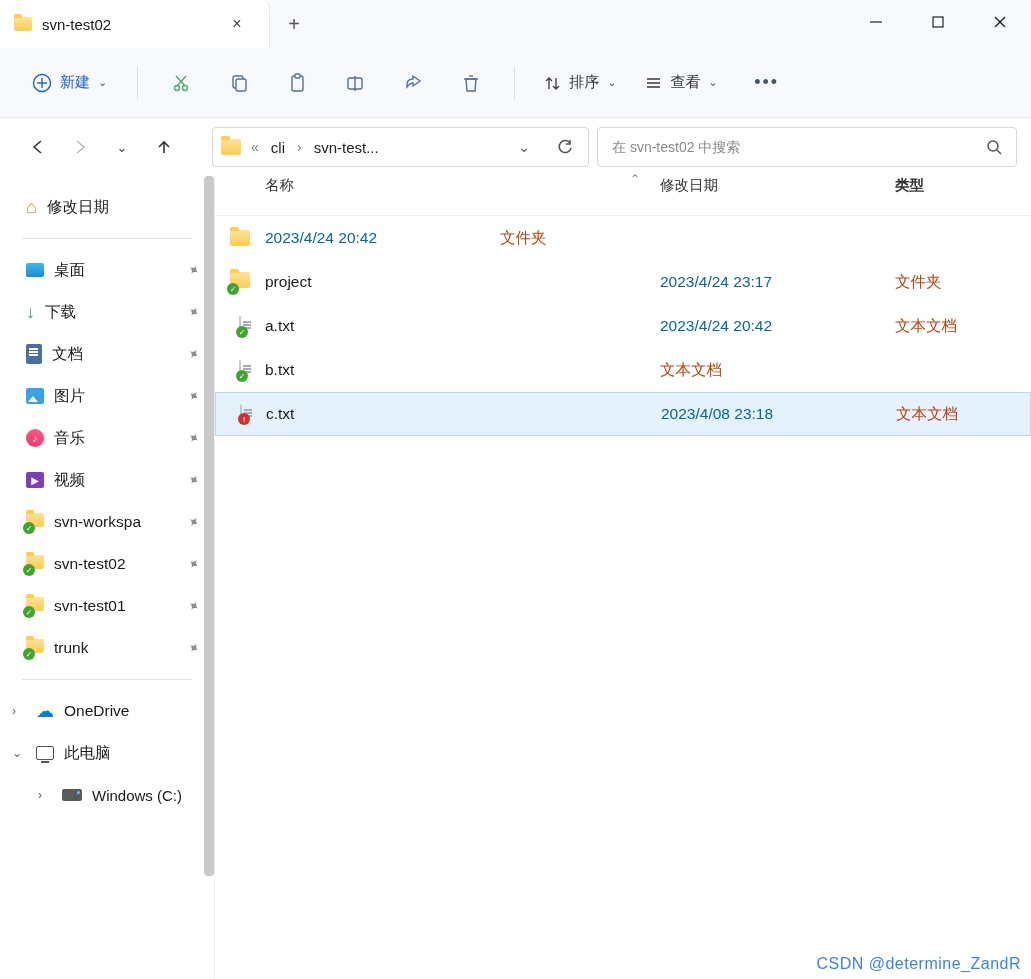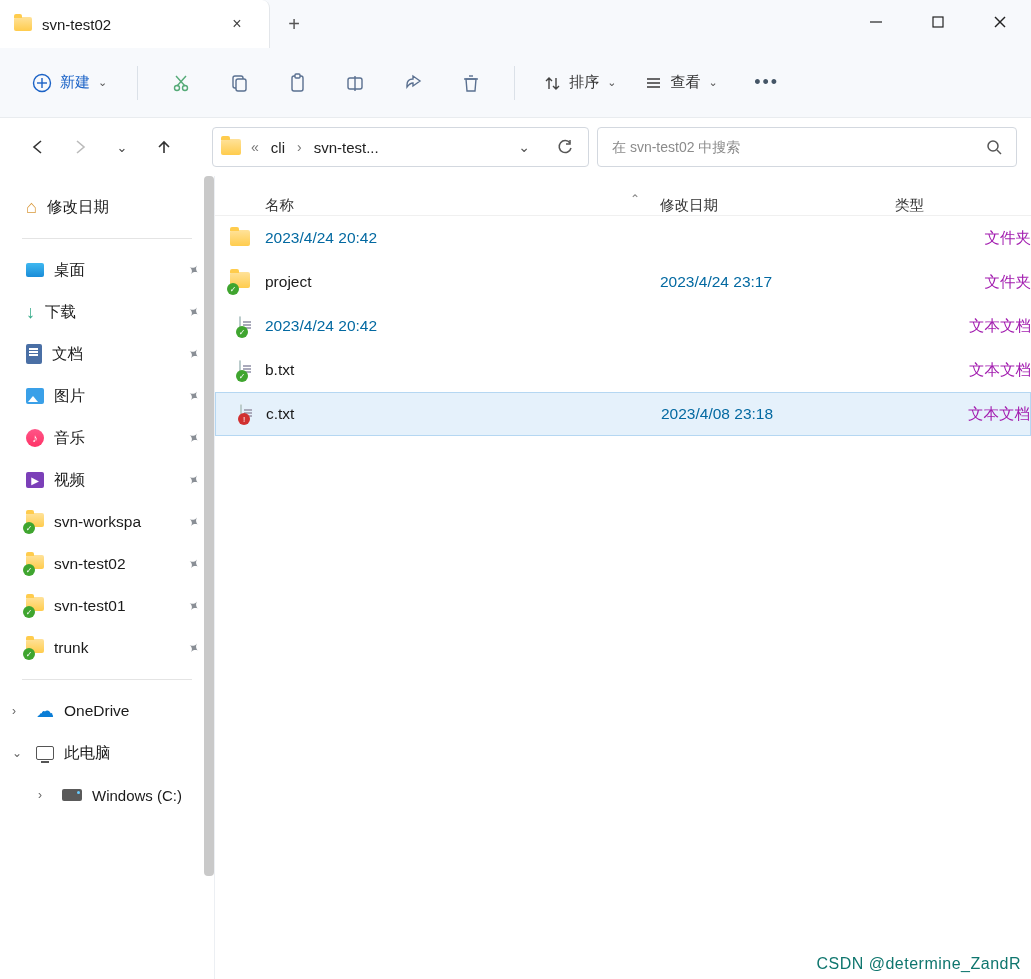--- a/index.html
+++ b/index.html
@@ -40,33 +40,33 @@
 .sidebar { width: 214px; padding: 10px 0 10px 0; position: relative; overflow-y: auto; }
 .sidebar::-webkit-scrollbar { width: 12px; }
 .scroll-ghost { position:absolute; right:0; top:0; width:10px; height:700px; background:#c9c9c9; border-radius:4px; }
 .sb-item { display: flex; align-items: center; height: 42px; padding: 0 14px 0 26px; gap: 10px; font-size: 15.5px; }
 .sb-item.sub { padding-left: 52px; font-size: 15px; }
 .sb-item .pin { margin-left: auto; color: #8a8f96; font-size: 14px; transform: rotate(35deg); }
 .sb-sep { height: 1px; background: #e4e4e4; margin: 10px 22px; }
 .sb-item .exp { width:14px; margin-left:-14px; color:#666; font-size:12px;}
 
 .filelist { flex: 1; position: relative; border-left: 1px solid #eceff3; }
-.fl-head { display: flex; align-items: flex-end; height: 40px; border-bottom: 1px solid #f0f0f0; color: #333; font-size: 14.5px; }
+.fl-head { display: flex; align-items: flex-start; height: 40px; border-bottom: 1px solid #f0f0f0; color: #333; font-size: 14.5px; }
 .col-name { width: 445px; padding-left: 50px; position: relative; }
 .col-name .sort { position:absolute; right: 20px; top: -4px; color:#888; font-size:12px;}
 .col-date { width: 235px; }
-.col-type { flex: 1; }
+.col-type { flex: 1; font-weight: bold; }
 .fl-row { display: flex; align-items: center; height: 44px; font-size: 15.5px; }
 .fl-row.sel { background: #e5f1fb; border: 1px solid #b5d7f2; }
 .fl-row .icon { width: 50px; display: flex; align-items: center; justify-content: center; }
 .fl-row .nm { width: 395px; }
 .fl-row .dt { width: 235px; color: #0369a1; }
-.fl-row .tp { flex: 1; color: #a21caf; text-align: right; }
-
-.watermark { position: absolute; bottom: 6px; right: 10px; color: #0f766e; font-size: 16px; letter-spacing: 0.5px; }
+.fl-row .tp { flex: 1; color: #c2410c; }
+
+.watermark { position: absolute; bottom: 6px; right: 10px; color: #3b82f6; font-size: 16px; letter-spacing: 0.5px; }
 
 
 .folder-ico { display:inline-block; background: linear-gradient(#ffe29a,#ffcc4d); border-radius: 2px; position: relative; }
 .folder-ico::before { content:""; position:absolute; top:-3px; left:0; width:45%; height:4px; background:#ffcc4d; border-radius:2px 2px 0 0; }
 .svn-ok { width:18px; height:18px; border-radius:50%; background:#3fa52f; display:inline-flex; align-items:center; justify-content:center; color:#fff; font-size:11px; }
 .svn-bad-wrap { position:relative; }
 .svn-bad { position:absolute; bottom:-2px; left:-2px; width:12px; height:12px; border-radius:50%; background:#d13030; color:#fff; font-size:8px; display:flex; align-items:center; justify-content:center; }
 .txt-ico { width:16px; height:20px; background:#fff; border:1px solid #bcc; border-radius:2px; position:relative; }
 .txt-ico::before { content:""; position:absolute; left:3px; top:4px; width:8px; height:1.5px; background:#aab; box-shadow: 0 3px 0 #aab, 0 6px 0 #aab; }
 .home-ico { color:#d99a3e; font-size:18px; }
@@ -331,20 +331,21 @@
             <span class="folder-ovl"><span class="folder-ico" style="width:20px;height:16px;"></span><span class="svn-ok">✓</span></span>
           </span>
           <span class="nm">project</span>
           <span class="dt">2023/4/24 23:17</span>
           <span class="tp">文件夹</span>
         </div>
         <div class="fl-row">
           <span class="icon">
             <span class="svn-bad-wrap"><span class="txt-ico"></span><span class="svn-ok" style="position:absolute;bottom:-3px;left:-3px;width:12px;height:12px;font-size:8px;">✓</span></span>
           </span>
+          <span class="nm">a.txt</span>
           <span class="dt">2023/4/24 20:42</span>
           <span class="tp">文本文档</span>
         </div>
         <div class="fl-row">
           <span class="icon">
             <span class="svn-bad-wrap"><span class="txt-ico"></span><span class="svn-ok" style="position:absolute;bottom:-3px;left:-3px;width:12px;height:12px;font-size:8px;">✓</span></span>
           </span>
           <span class="nm">b.txt</span>
           <span class="tp">文本文档</span>
         </div>

